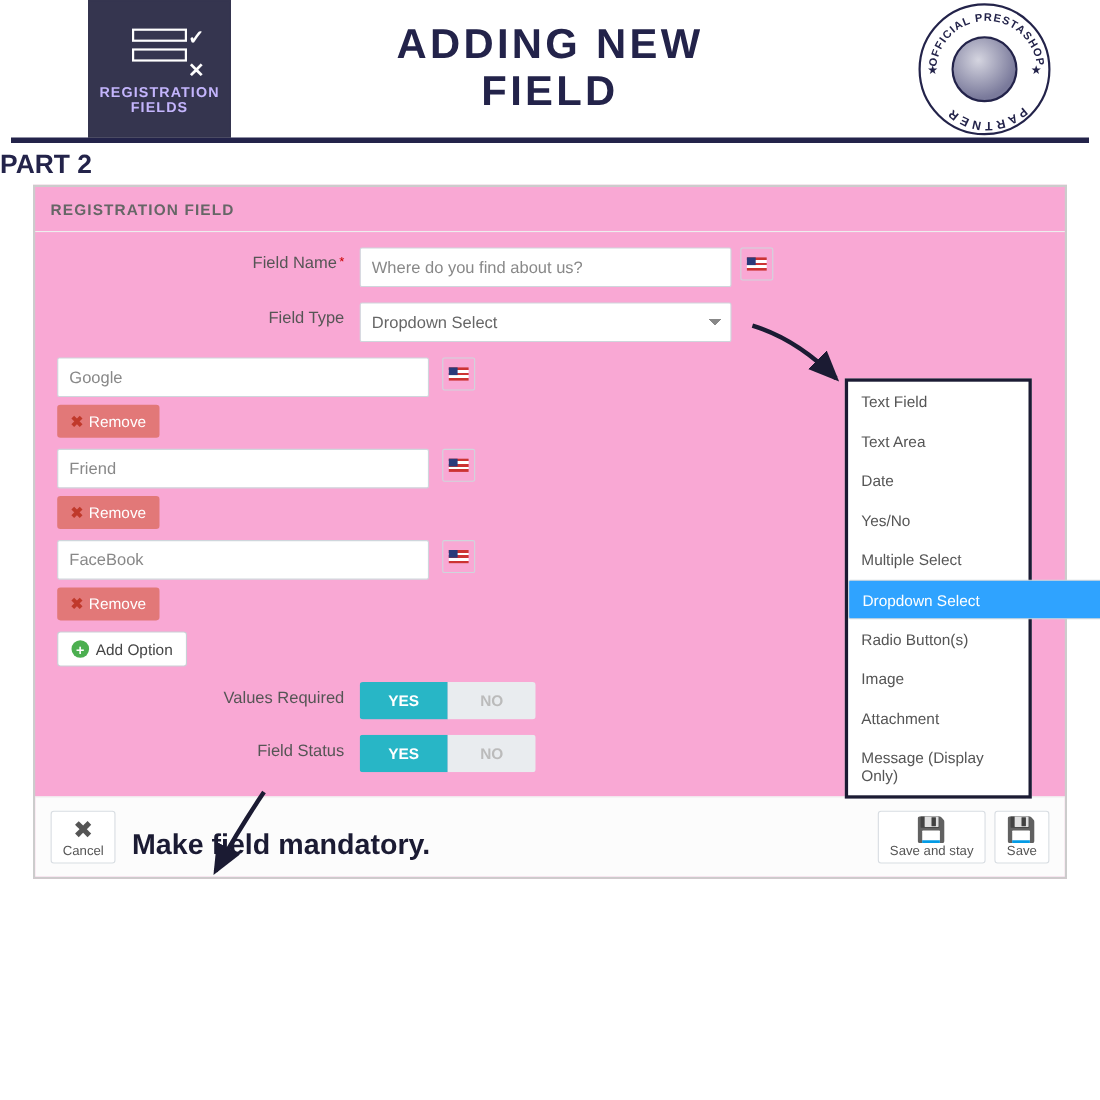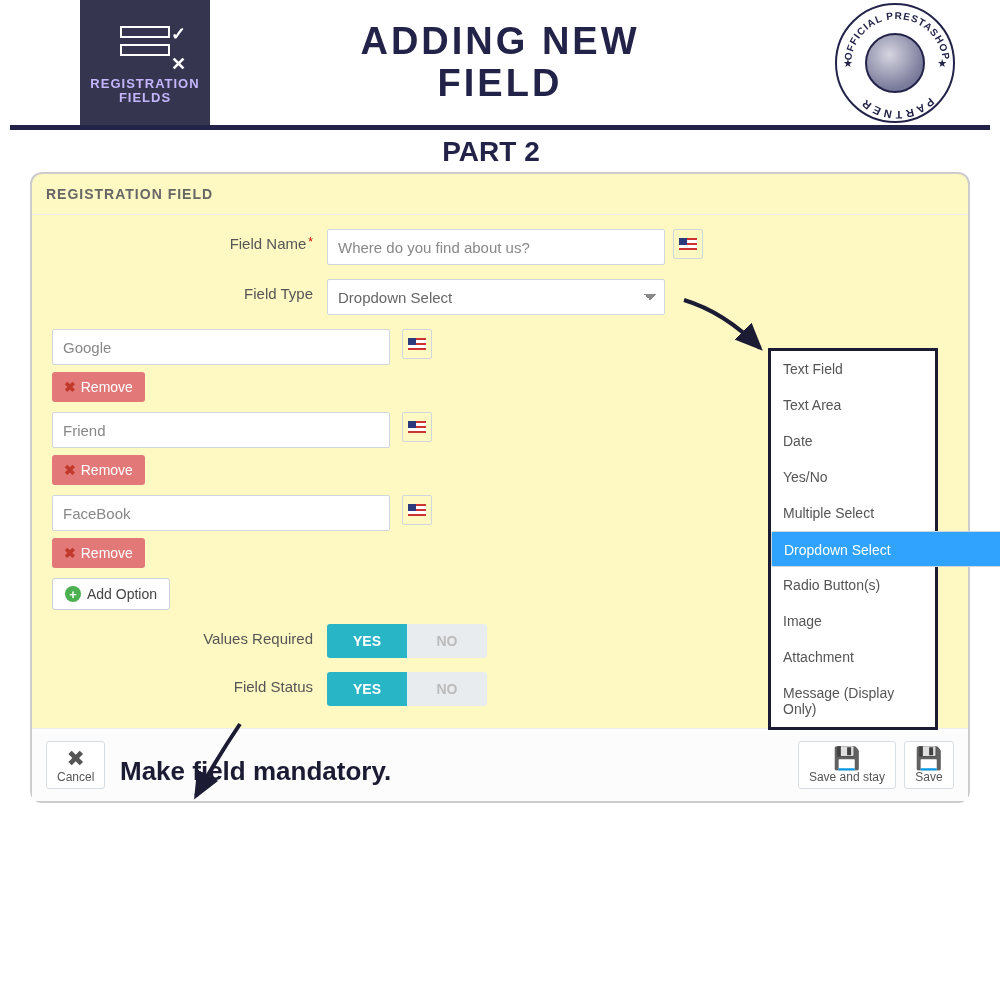--- a/index.html
+++ b/index.html
@@ -11,23 +11,23 @@
   .banner-left .icon-row { display:flex; flex-direction:column; align-items:center; justify-content:center; height:80px; }
   .bl-line { width:50px; height:12px; border:2px solid #fff; margin:3px 0; }
   .bl-icons { position:absolute; left:90px; top:22px; display:flex; flex-direction:column; gap:8px; color:#fff; font-size:18px; font-weight:700;}
   .banner-left .caption { color:#c4b5fd; text-align:center; font-size:13px; font-weight:700; letter-spacing:1px; margin-top:-4px; line-height:1.1;}
   .banner-right { position:absolute; right:40px; top:0; width:130px; height:125px; display:flex; align-items:center; justify-content:center;}
   .partner-ring { width:120px; height:120px; border-radius:50%; border:2px solid #23234a; position:relative; display:flex; align-items:center; justify-content:center;}
   .partner-ring .inner { width:60px; height:60px; border-radius:50%; background: radial-gradient(circle at 40% 35%, #d5d5e0 0%, #7a7a9b 70%); border:2px solid #23234a;}
   .partner-ring .stars { position:absolute; color:#23234a; font-size:11px;}
   .partner-ring svg.label-arc { position:absolute; left:0; top:0; }
   .rule { height:5px; background:#23234a; width:980px; margin:0 10px;}
-  .part { text-align:center; font-size:28px; font-weight:700; color:#23234a; padding:6px 18px 4px 0;}
-  
-  .panel { margin:0 30px 8px 30px; border:2px solid #ccc; border-radius:12px; background:#fef9c3; position:relative; }
+  .part { text-align:left; font-size:24px; font-weight:700; color:#23234a; padding:6px 18px 4px 0;}
+  
+  .panel { margin:0 30px 8px 30px; border:2px solid #ccc; border-radius:0; background:#f9a8d4; position:relative; }
   .panel-head { padding:12px 14px; font-size:14px; font-weight:700; letter-spacing:1px; color:#666; border-bottom:1px solid #eee;}
   .form { padding:14px 20px 18px 20px; }
   .row { display:flex; align-items:flex-start; margin-bottom:14px; }
   .row > label { flex:0 0 275px; text-align:right; padding:6px 14px 0 0; color:#555; font-size:15px;}
   .req { color:#c00; font-size:12px; vertical-align:top; margin-left:2px;}
   .ctrl { flex:0 0 auto; }
   .inp { width:338px; height:36px; border:1px solid #cfd6dc; border-radius:2px; padding:6px 10px; font-size:15px; color:#888; background:#fff;}
   .sel { width:338px; height:36px; border:1px solid #cfd6dc; border-radius:2px; padding:5px 10px; font-size:15px; color:#666; background:#fff; appearance:none; background-image: linear-gradient(45deg, transparent 50%, #888 50%), linear-gradient(-45deg, transparent 50%, #888 50%); background-position: right 14px center, right 8px center; background-size: 6px 6px, 6px 6px; background-repeat:no-repeat;}
   .flag { display:inline-flex; width:30px; height:30px; border:1px solid #cfd6dc; border-radius:2px; margin-left:8px; align-items:center; justify-content:center; vertical-align:top;}
   .flag .us { display:inline-block; width:18px; height:12px; background: linear-gradient(to bottom, #c33 0 20%, #fff 20% 40%, #c33 40% 60%, #fff 60% 80%, #c33 80% 100%); position:relative;}

